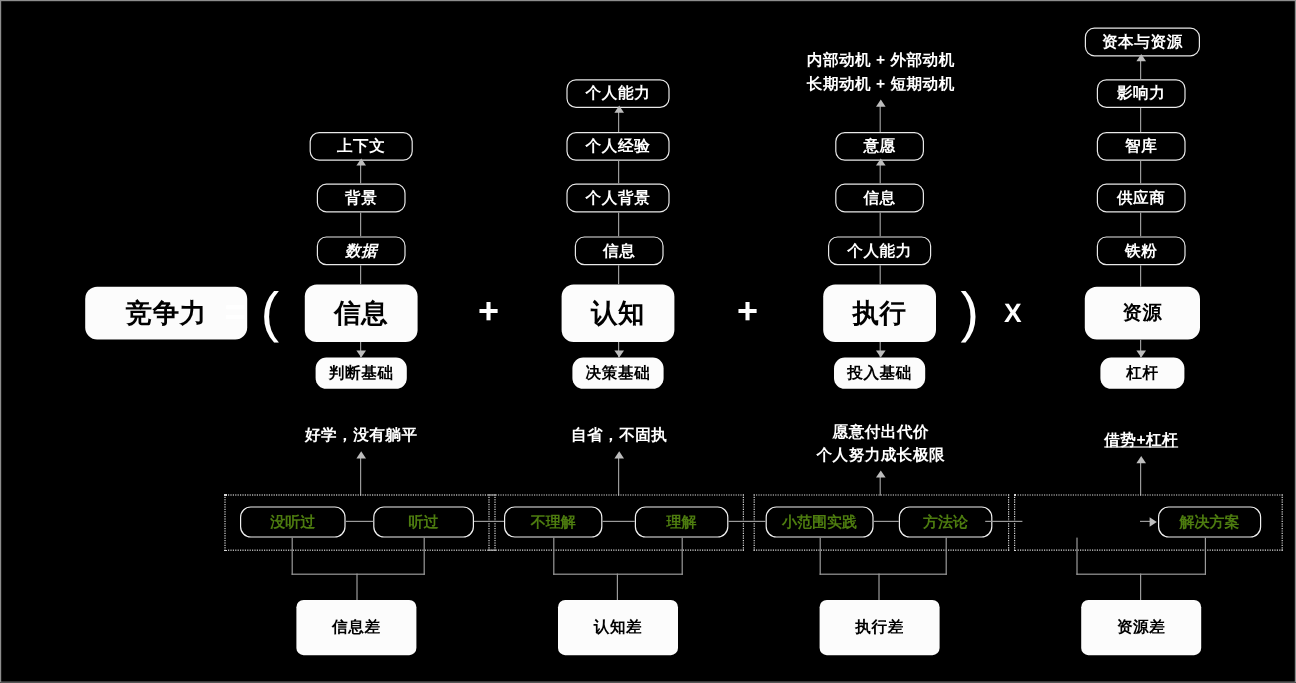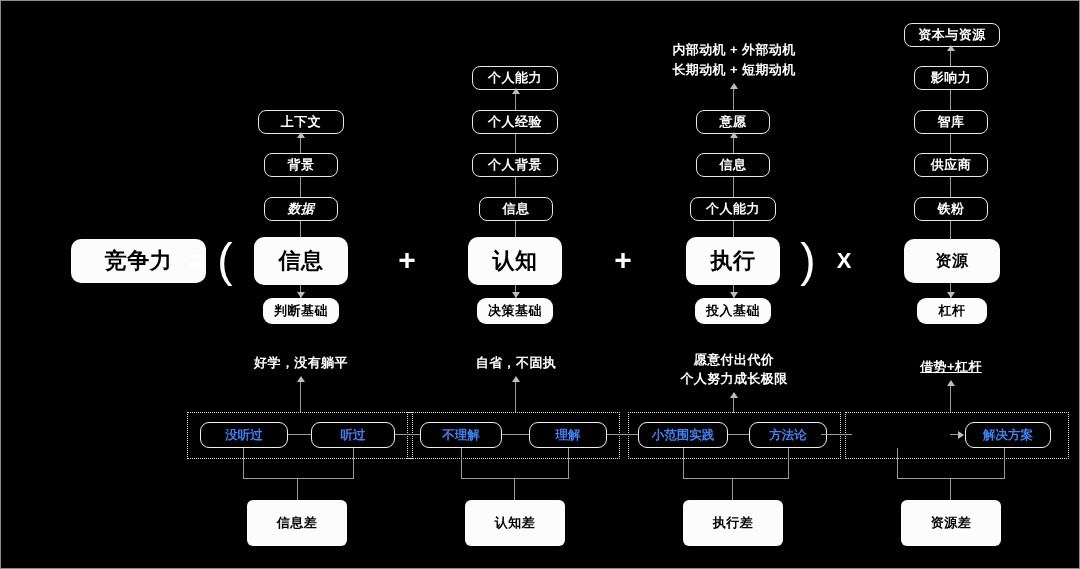--- a/index.html
+++ b/index.html
@@ -44,21 +44,21 @@
   .small-fill{font-size:13px;font-weight:700;height:26px;border-radius:9px;}
   .big-fill{font-size:22px;font-weight:700;height:48px;border-radius:10px;}
   .res-fill{font-size:16px;font-weight:700;height:44px;border-radius:10px;}
   .diff-fill{font-size:13px;font-weight:700;height:46px;border-radius:6px;}
 
   
   .chip{
     position:absolute;box-sizing:border-box;
     display:flex;align-items:center;justify-content:center;
     background:#000;border:1.6px solid #f0f0f0;border-radius:9px;
-    color:#3b82f6;font-size:12.5px;font-weight:700;height:26px;
+    color:#4d7c0f;font-size:12.5px;font-weight:700;height:26px;
     white-space:nowrap;
   }
 
   
   .group{
     position:absolute;box-sizing:border-box;
     border:1.4px dotted #d8d8d8;
     background:transparent;
   }
 

